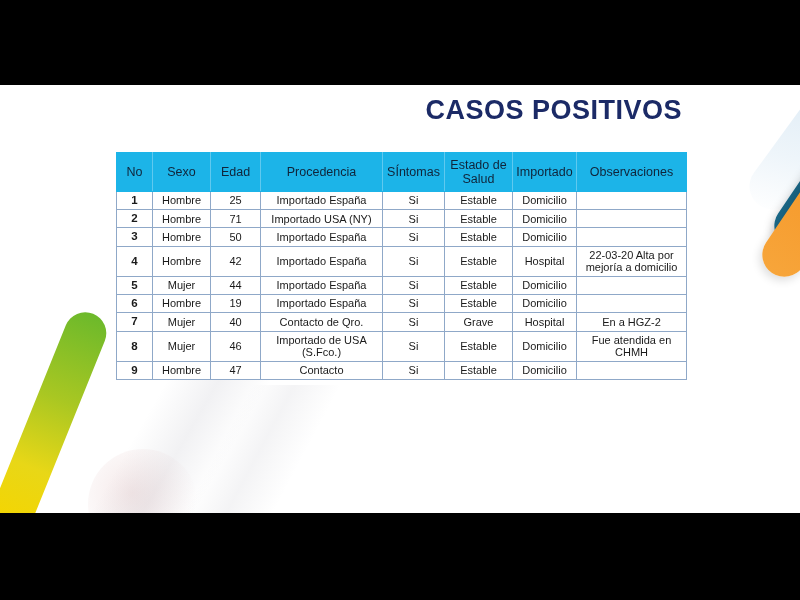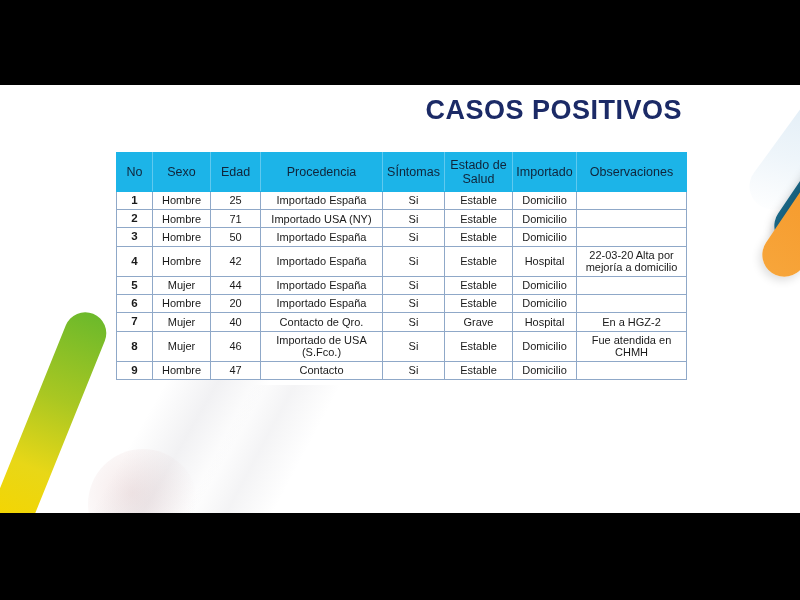--- a/index.html
+++ b/index.html
@@ -286,21 +286,21 @@
               <td>44</td>
               <td>Importado España</td>
               <td class="align-top">Si</td>
               <td>Estable</td>
               <td>Domicilio</td>
               <td></td>
             </tr>
             <tr>
               <td class="c-no">6</td>
               <td>Hombre</td>
-              <td>20</td>
+              <td>19</td>
               <td>Importado España</td>
               <td>Si</td>
               <td>Estable</td>
               <td>Domicilio</td>
               <td></td>
             </tr>
             <tr>
               <td class="c-no">7</td>
               <td>Mujer</td>
               <td>40</td>

